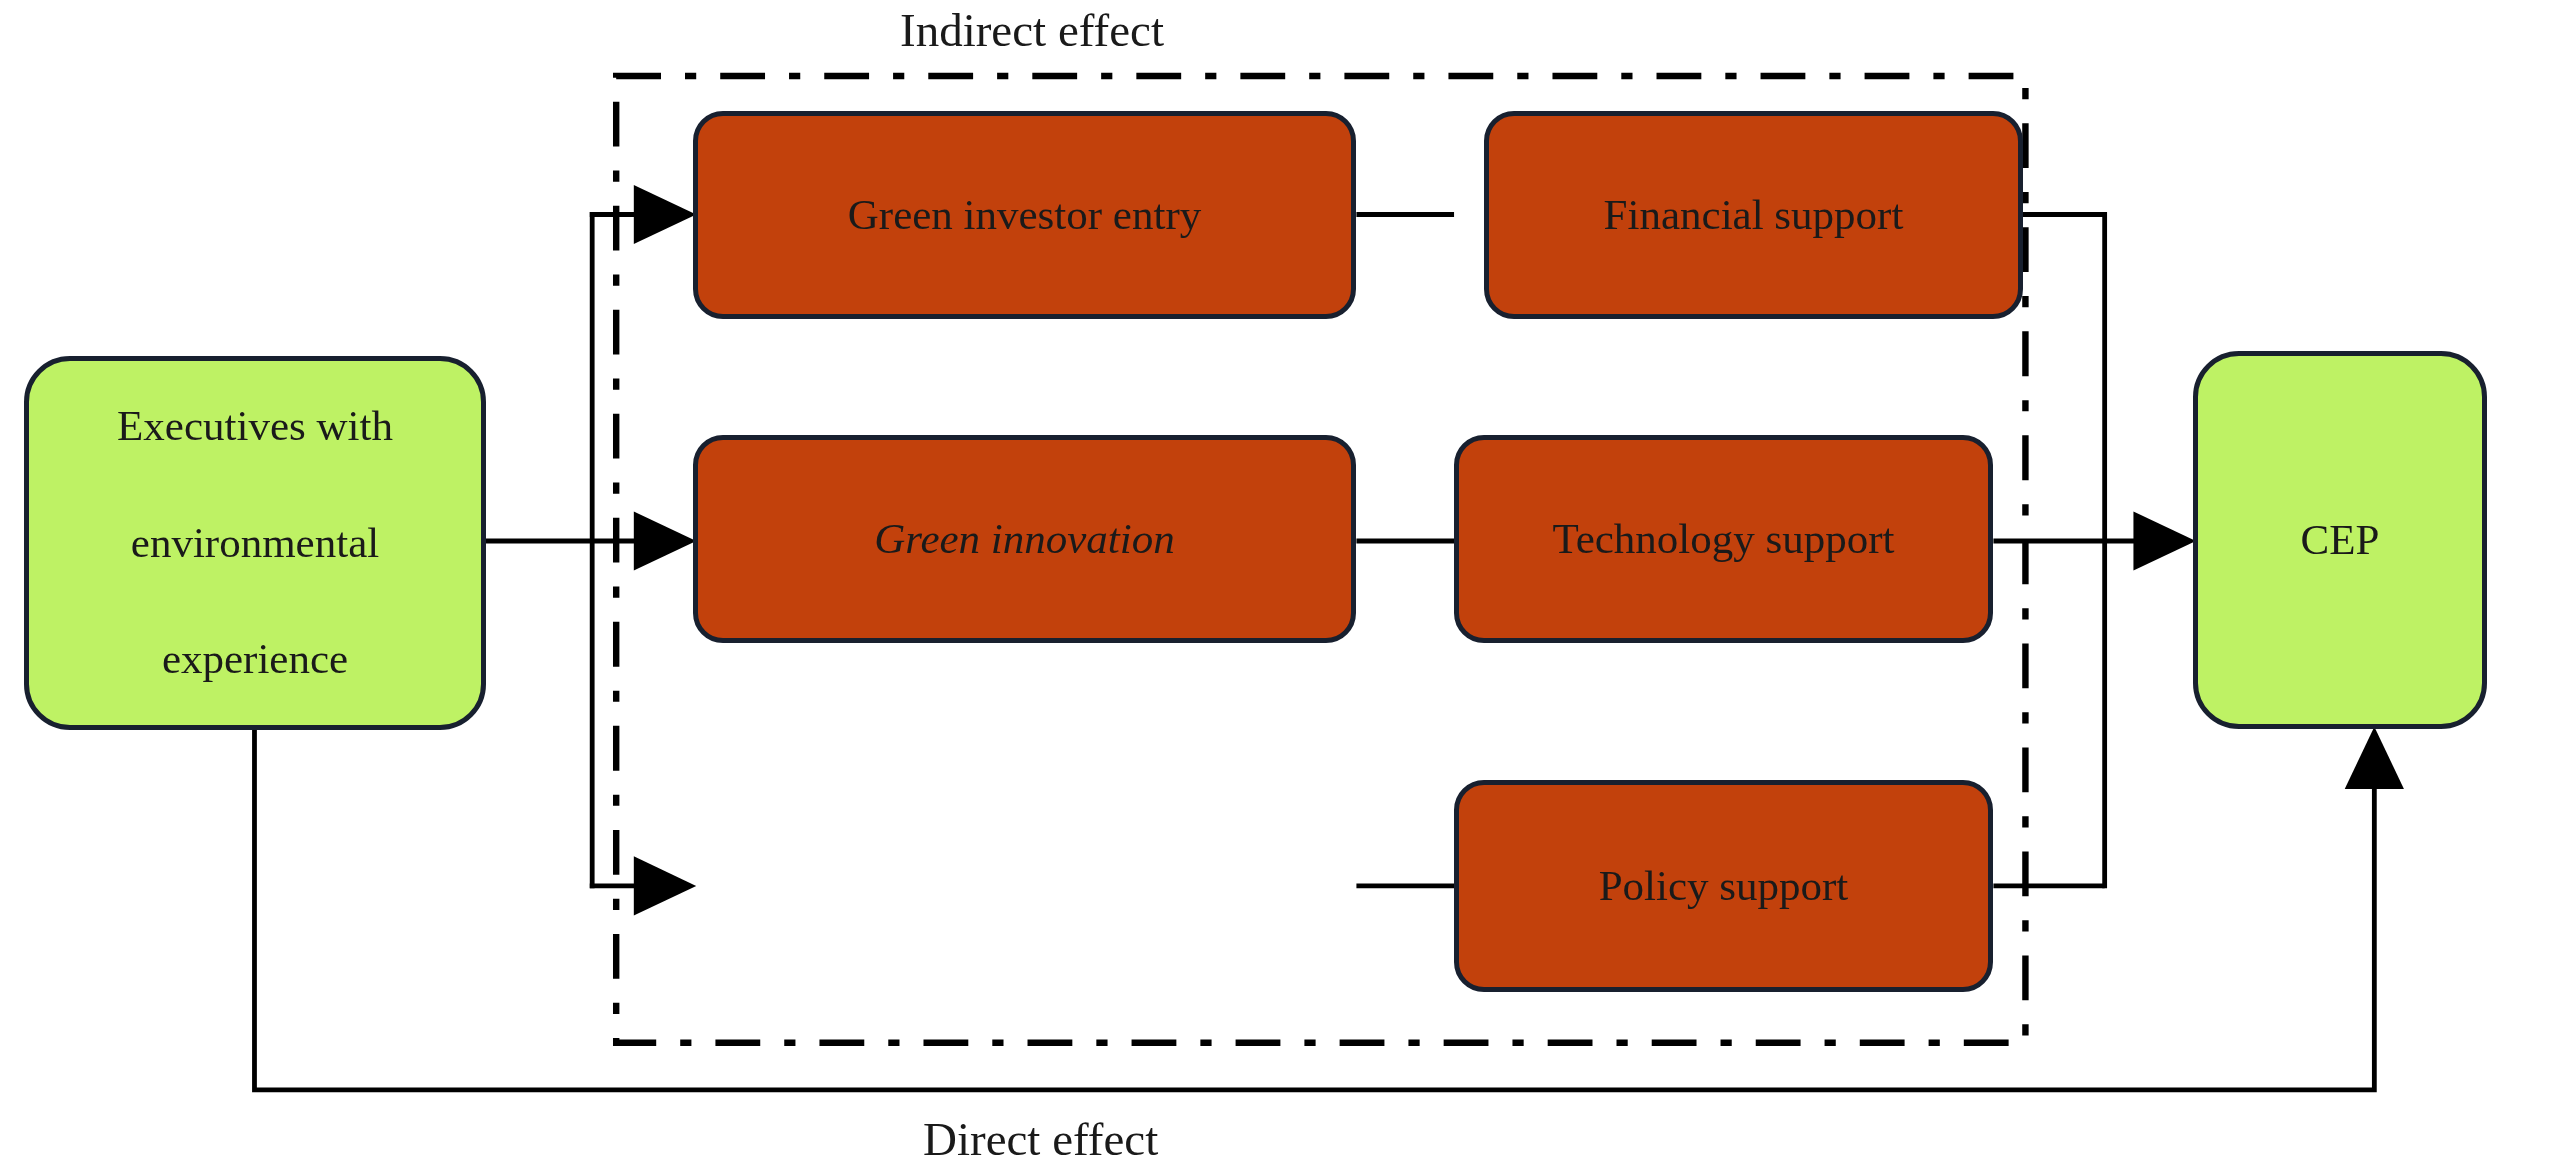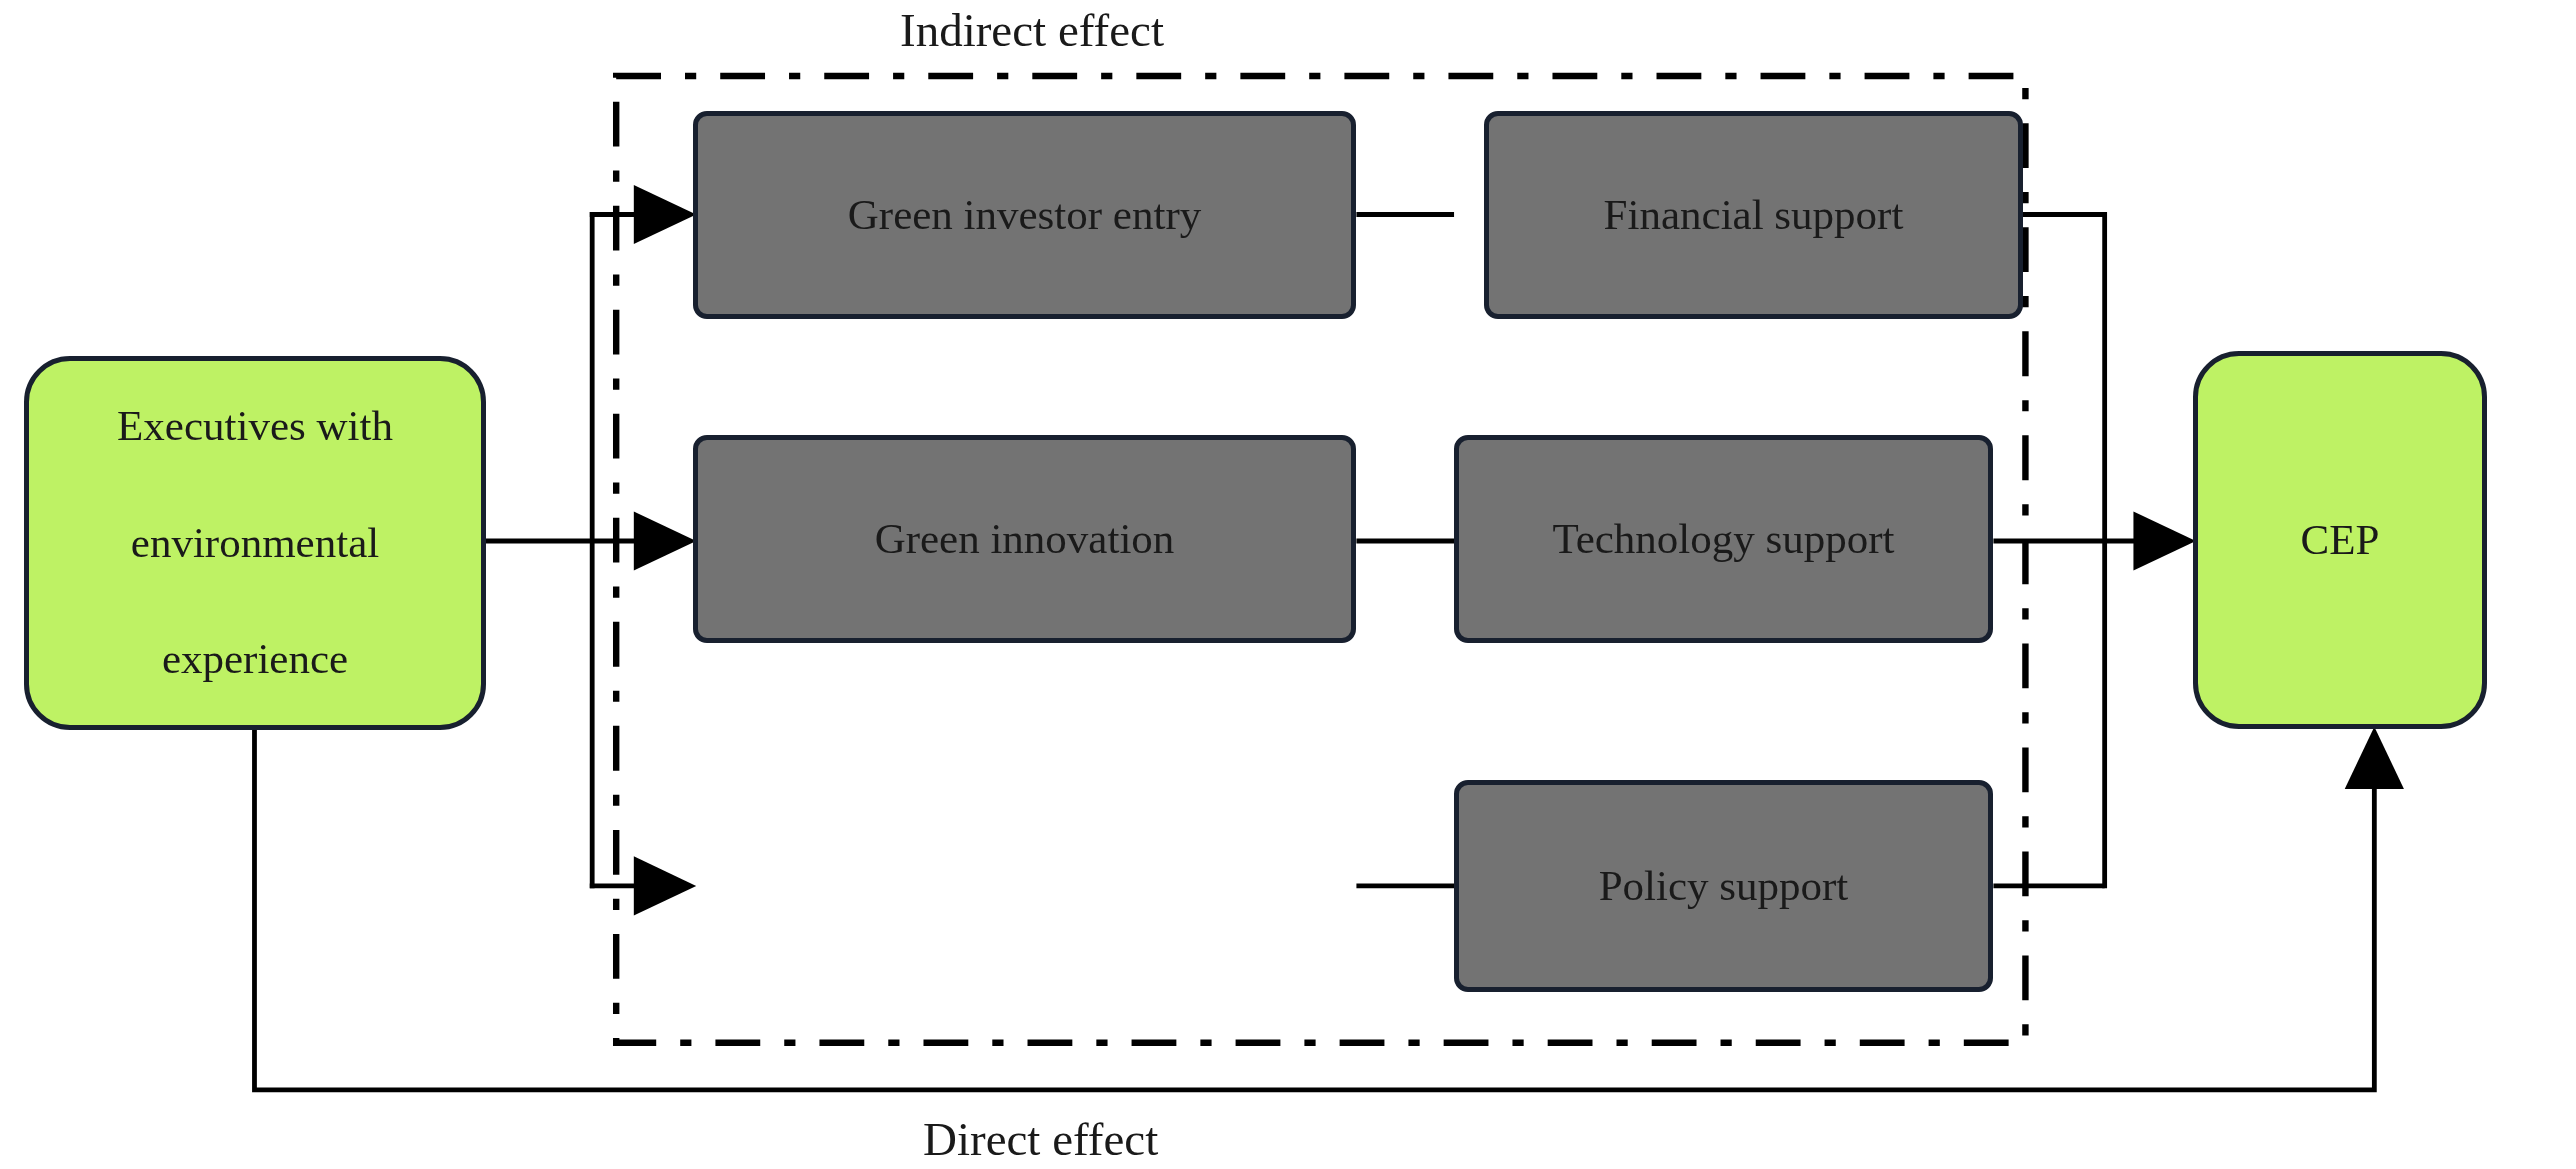--- a/index.html
+++ b/index.html
@@ -26,41 +26,41 @@
     border:5.6px solid #18202f;
     box-sizing:border-box;
     font-size:43px;
   }
   .box .line{
     display:block;
     line-height:2.72em;
     white-space:nowrap;
   }
   .green{
-    background:#737373;
-    border-radius:14px;
+    background:#c2410c;
+    border-radius:30px;
   }
   .yellow{
     background:#bef264;
     border-radius:46px;
   }
   .caption{
     position:absolute;
     width:720px;
     text-align:left;
     font-size:47px;
     line-height:1.2em;
   }
   .caption-top{ left:900px; top:1.6px; }
   .caption-bottom{ left:923px; top:1111px; }
 
   
   .node-executives      { left:24px;   top:356px;  width:462px; height:374px; }
   .node-green-investor  { left:693px;  top:111px;  width:663px; height:208px; }
-  .node-green-innovation{ left:693px;  top:435px;  width:663px; height:208px; }
+  .node-green-innovation{ left:693px;  top:435px;  width:663px; height:208px;font-style:italic; }
   .node-gov-subsidies   { left:693px;  top:759px;  width:663px; height:255px; }
   .node-financial       { left:1454px; top:111px;  width:539px; height:208px;margin-left:30px; }
   .node-technology      { left:1454px; top:435px;  width:539px; height:208px; }
   .node-policy          { left:1454px; top:780px;  width:539px; height:212px; }
   .node-cep             { left:2193px; top:351px;  width:294px; height:378px; }
 </style>
 </head>
 <body>
 
 <div class="canvas">

